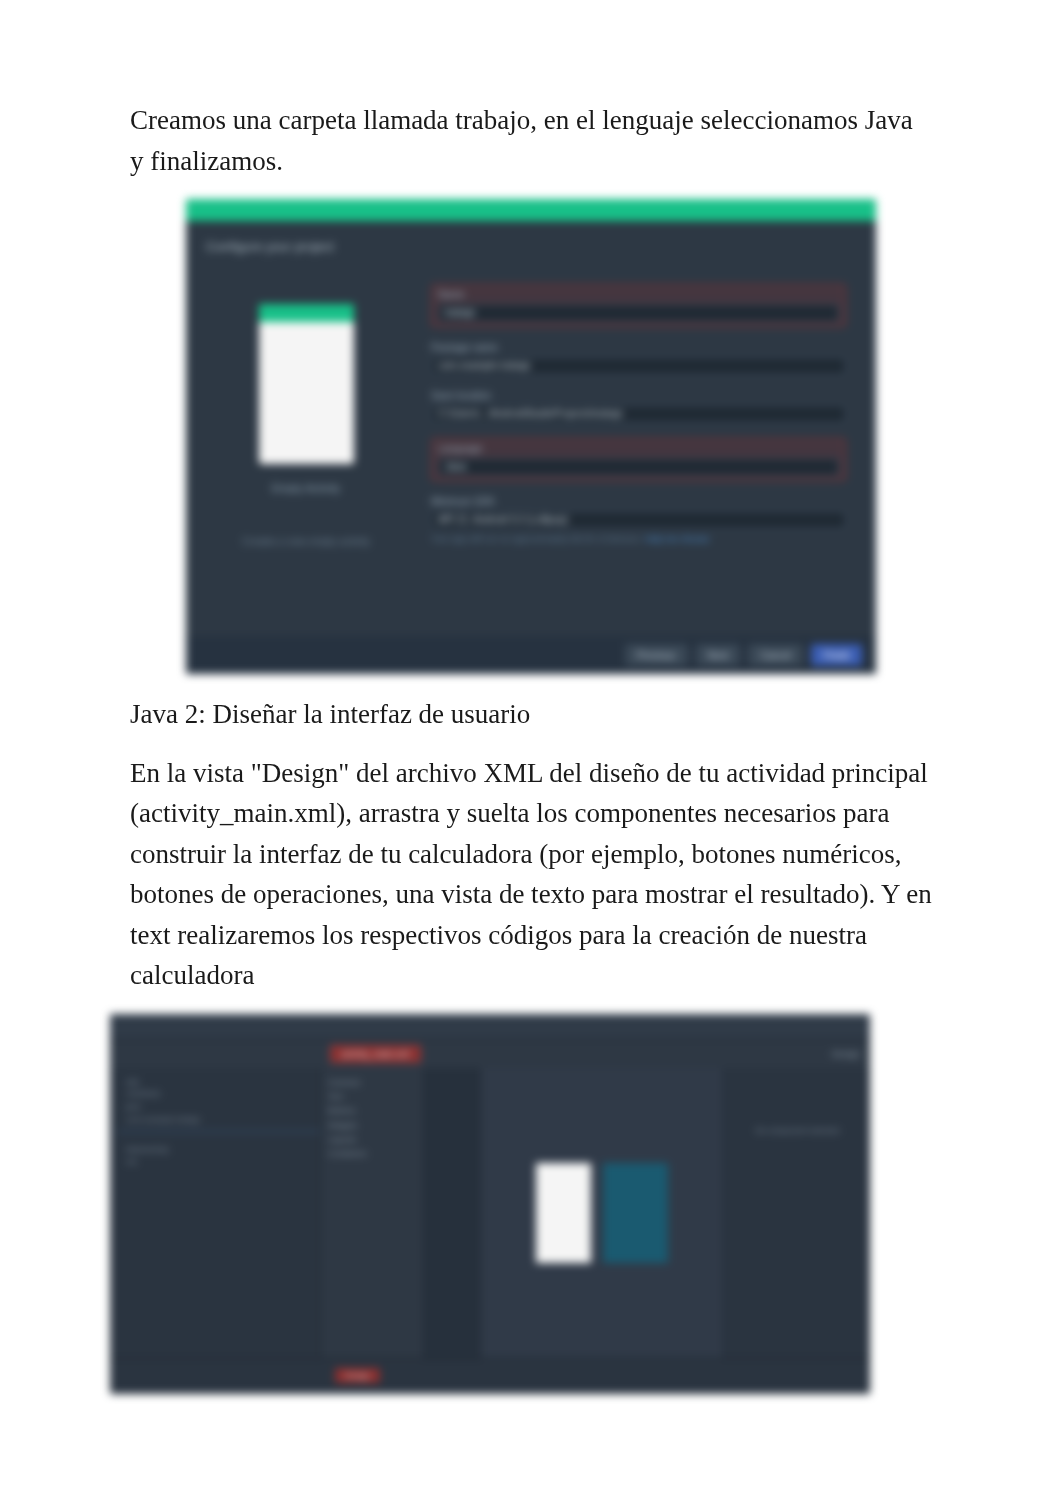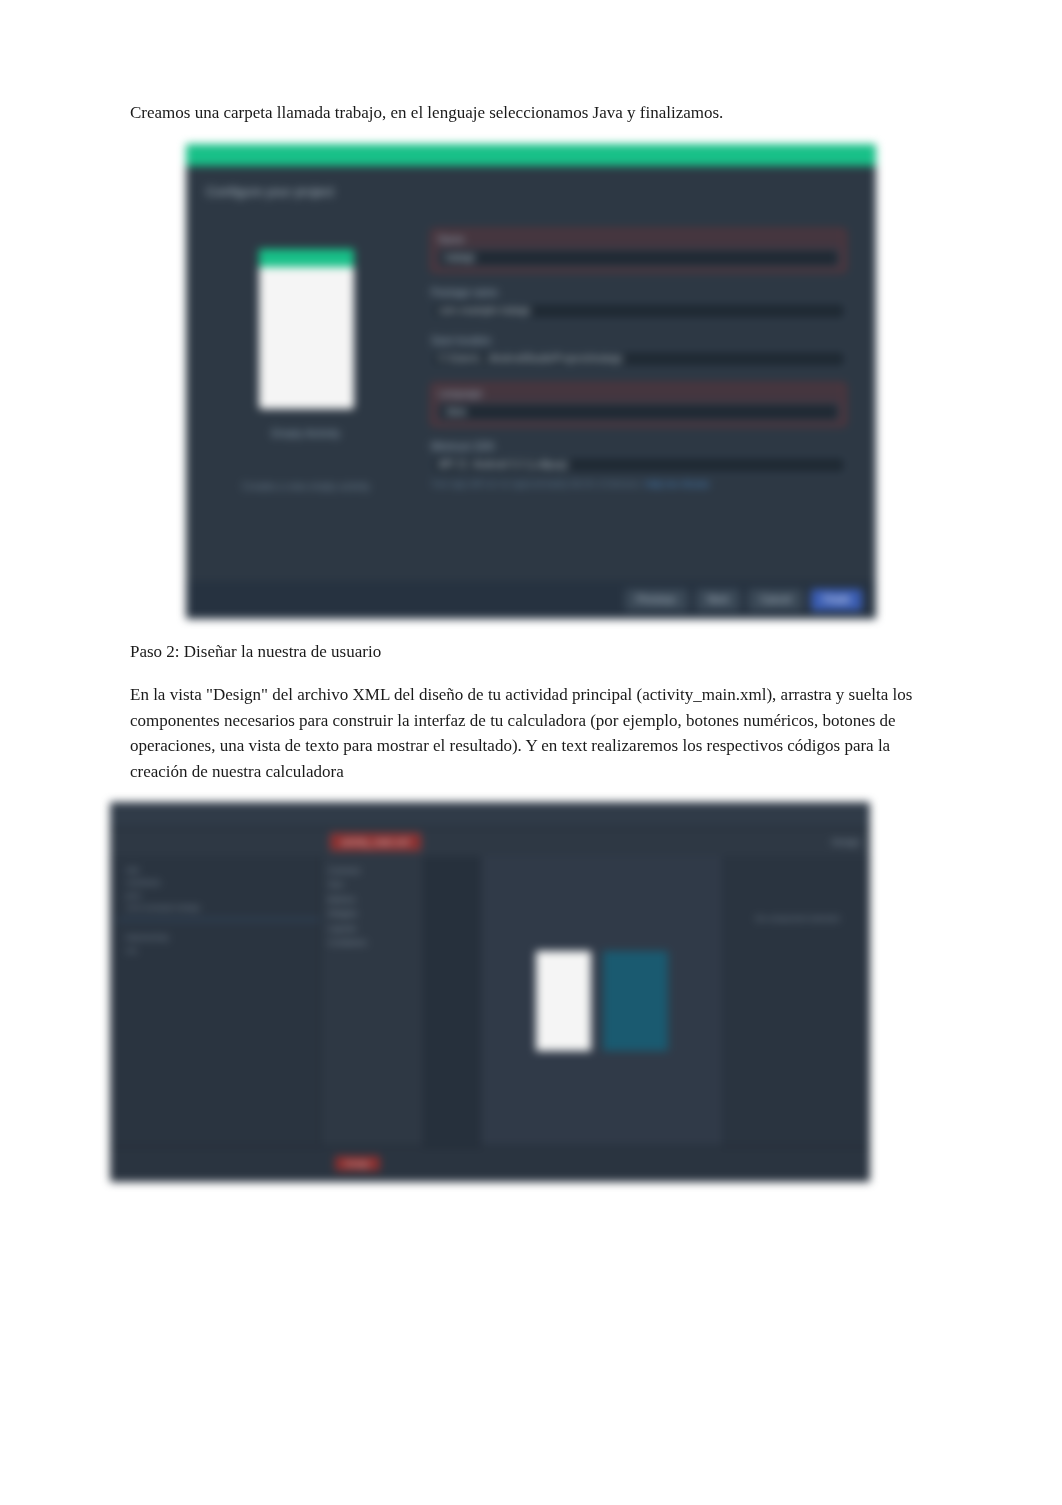--- a/index.html
+++ b/index.html
@@ -4,21 +4,21 @@
   <style>
     * { box-sizing: border-box; margin: 0; padding: 0; }
     body {
       width: 1062px;
       background: #ffffff;
       font-family: Georgia, 'Times New Roman', serif;
       color: #1a1a1a;
       padding: 100px 130px 40px 130px;
     }
     .para {
-      font-size: 17px;
+      font-size: 27px;
       line-height: 1.5;
       margin-bottom: 18px;
     }
     .screenshot-dialog {
       width: 690px;
       height: 475px;
       margin: 15px auto 20px auto;
       background: #2d3844;
       border-radius: 2px;
       position: relative;
@@ -277,21 +277,21 @@
     </div>
   </div>
   <div class="dialog-footer">
     <div class="footer-btn btn-secondary">Previous</div>
     <div class="footer-btn btn-secondary">Next</div>
     <div class="footer-btn btn-secondary">Cancel</div>
     <div class="footer-btn btn-primary">Finish</div>
   </div>
 </div>
 
-<p class="para">Paso 2: Diseñar la nuestra de usuario</p>
+<p class="para">Java 2: Diseñar la interfaz de usuario</p>
 
 <p class="para">En la vista "Design" del archivo XML del diseño de tu actividad principal (activity_main.xml), arrastra y suelta los componentes necesarios para construir la interfaz de tu calculadora (por ejemplo, botones numéricos, botones de operaciones, una vista de texto para mostrar el resultado). Y en text realizaremos los respectivos códigos para la creación de nuestra calculadora</p>
 
 <div class="screenshot-ide">
   <div class="ide-top"></div>
   <div class="ide-toolbar">
     <span class="toolbar-item" style="width:200px;"></span>
     <span class="tab-highlighted">activity_main.xml</span>
     <span class="toolbar-item" style="margin-left:auto;">Design</span>
   </div>

